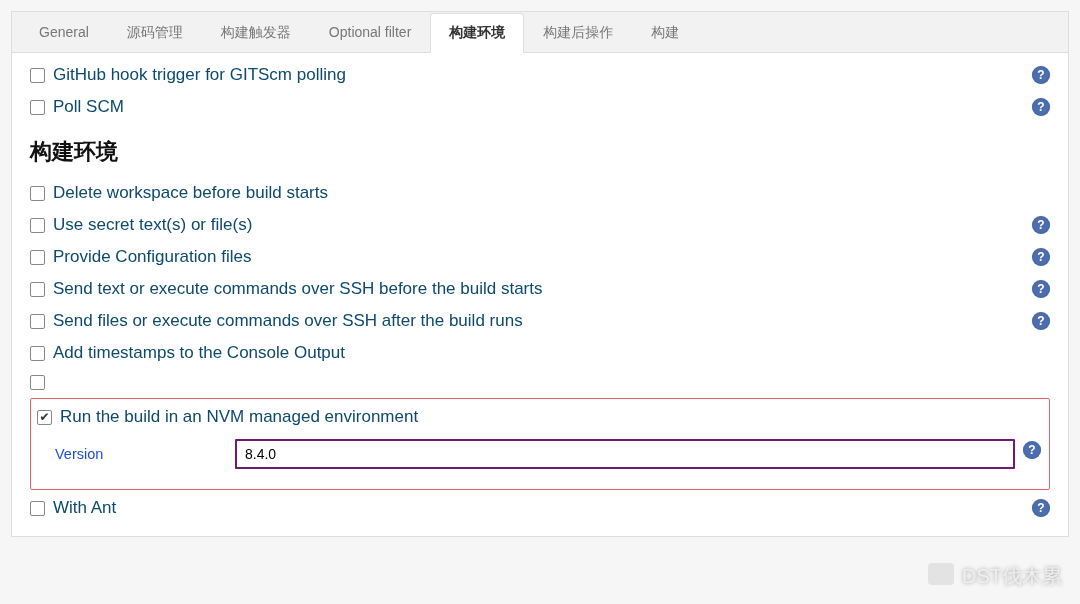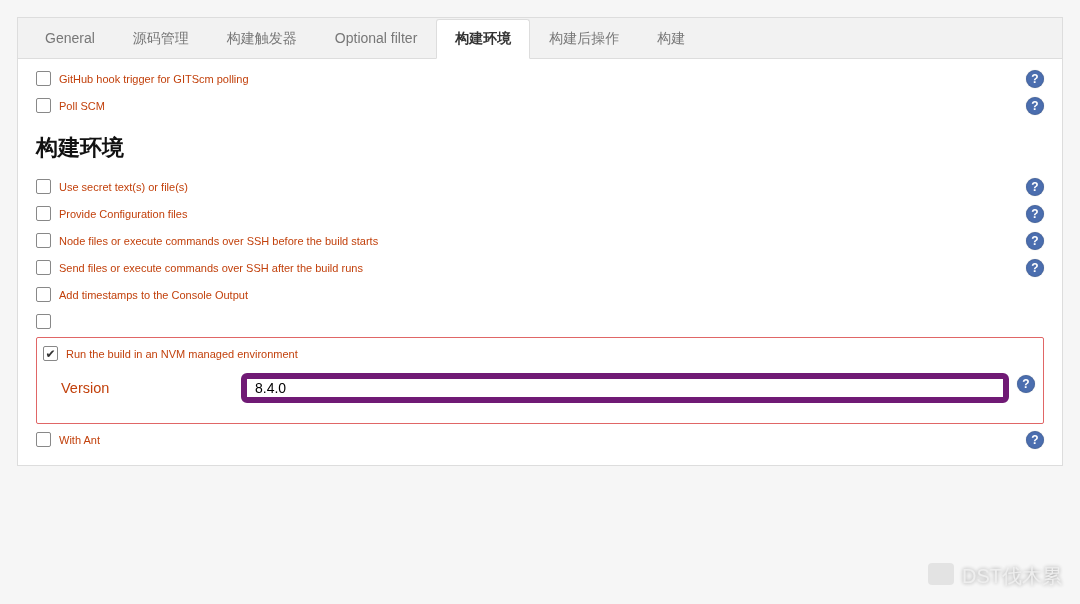--- a/index.html
+++ b/index.html
@@ -9,21 +9,21 @@
     color: #333;
     background: #f6f6f6;
     width: 1080px;
     height: 604px;
     overflow: hidden;
     position: relative;
   }
   .outer {
     border: 1px solid #ddd;
     background: #fff;
-    margin: 17px;
+    margin: 11px;
   }
   .tabs {
     display: flex;
     background: #f2f2f2;
     border-bottom: 1px solid #ddd;
     padding: 0 8px;
   }
   .tab {
     padding: 10px 18px;
     color: #777;
@@ -64,22 +64,22 @@
     cursor: pointer;
     flex-shrink: 0;
   }
   .checkbox.checked::after {
     content: "✔";
     font-size: 12px;
     color: #333;
     line-height: 1;
   }
   .row-label {
-    color: #c2410c;
-    font-size: 11px;
+    color: #0c4a6e;
+    font-size: 17px;
   }
   .help-icon {
     position: absolute;
     right: 0;
     top: 50%;
     transform: translateY(-50%);
     width: 18px;
     height: 18px;
     border-radius: 50%;
     background: #4b6eaf;
@@ -106,27 +106,27 @@
   }
   .sub-row {
     display: flex;
     align-items: center;
     padding: 8px 0 0 18px;
     position: relative;
   }
   .sub-label {
     width: 180px;
     font-size: 14.5px;
-    color: #c2410c;
+    color: #1d4ed8;
   }
   .text-input {
     flex: 1;
     height: 30px;
-    border: 6px solid #701a75;
-    border-radius: 6px;
+    border: 2px solid #701a75;
+    border-radius: 1px;
     padding: 4px 8px;
     font-size: 14px;
     margin-right: 28px;
     background: #fff;
   }
   .watermark {
     position: absolute;
     right: 18px;
     bottom: 14px;
     display: flex;
@@ -180,31 +180,35 @@
     <div class="row">
       <span class="checkbox"></span>
       <span class="row-label">Poll SCM</span>
       <span class="help-icon">?</span>
     </div>
 
     <div class="section-title">构建环境</div>
 
     <div class="row">
       <span class="checkbox"></span>
+      <span class="row-label">Delete workspace before build starts</span>
+    </div>
+    <div class="row">
+      <span class="checkbox"></span>
       <span class="row-label">Use secret text(s) or file(s)</span>
       <span class="help-icon">?</span>
     </div>
     <div class="row">
       <span class="checkbox"></span>
       <span class="row-label">Provide Configuration files</span>
       <span class="help-icon">?</span>
     </div>
     <div class="row">
       <span class="checkbox"></span>
-      <span class="row-label">Node files or execute commands over SSH before the build starts</span>
+      <span class="row-label">Send text or execute commands over SSH before the build starts</span>
       <span class="help-icon">?</span>
     </div>
     <div class="row">
       <span class="checkbox"></span>
       <span class="row-label">Send files or execute commands over SSH after the build runs</span>
       <span class="help-icon">?</span>
     </div>
     <div class="row">
       <span class="checkbox"></span>
       <span class="row-label">Add timestamps to the Console Output</span>

